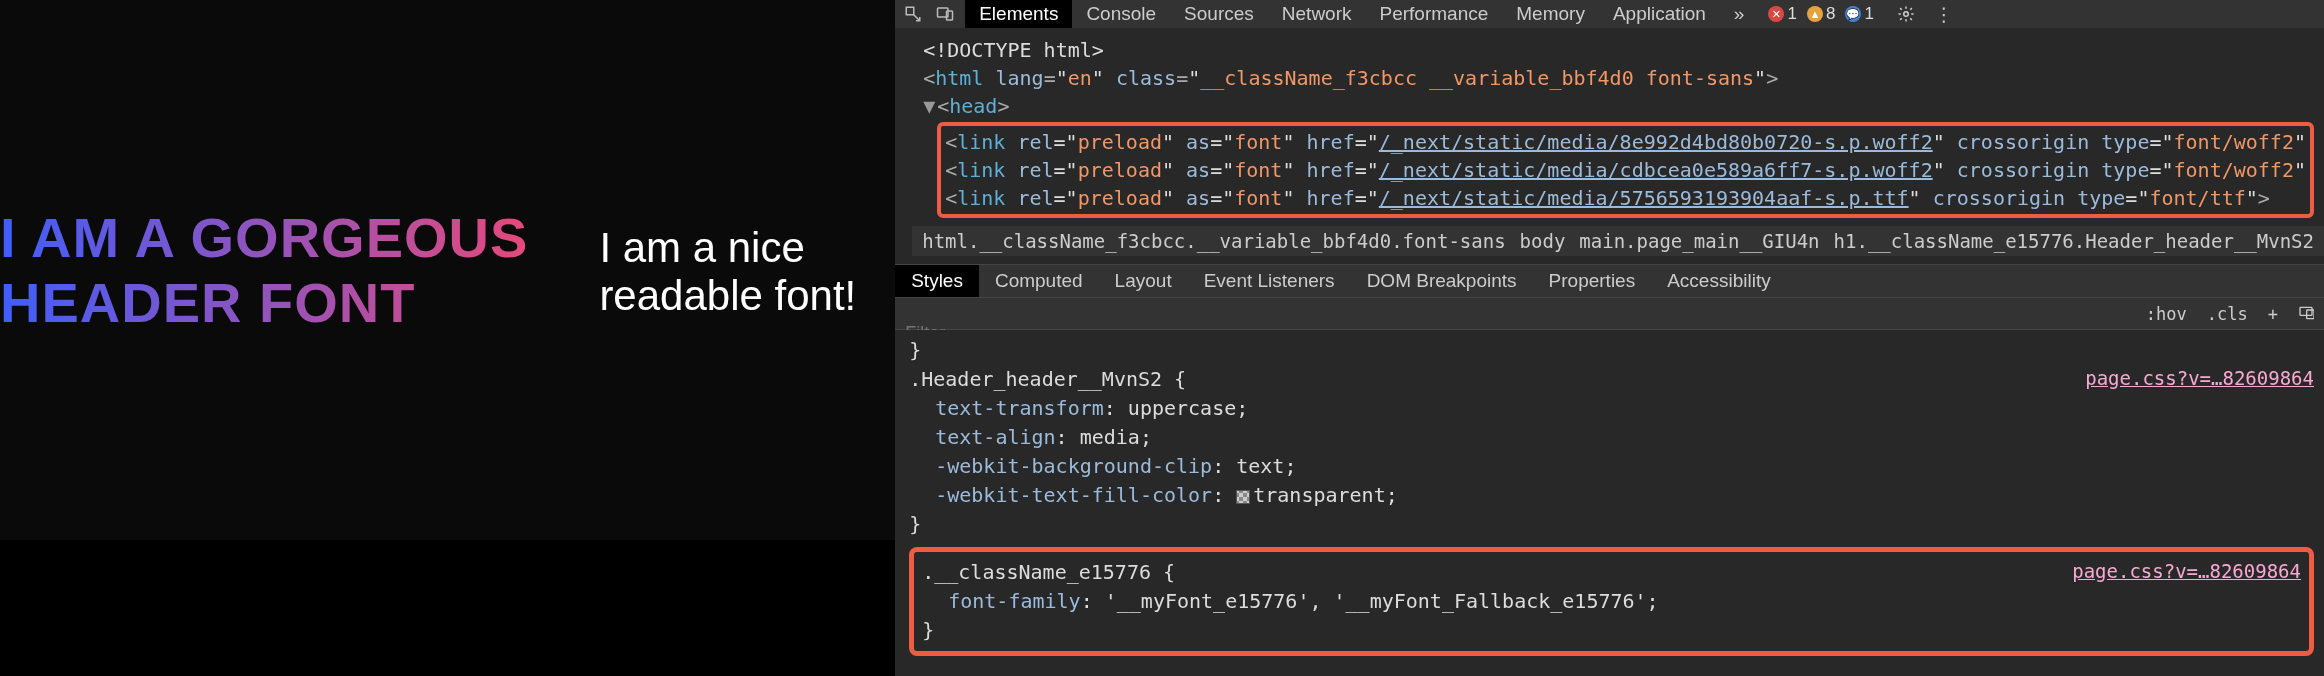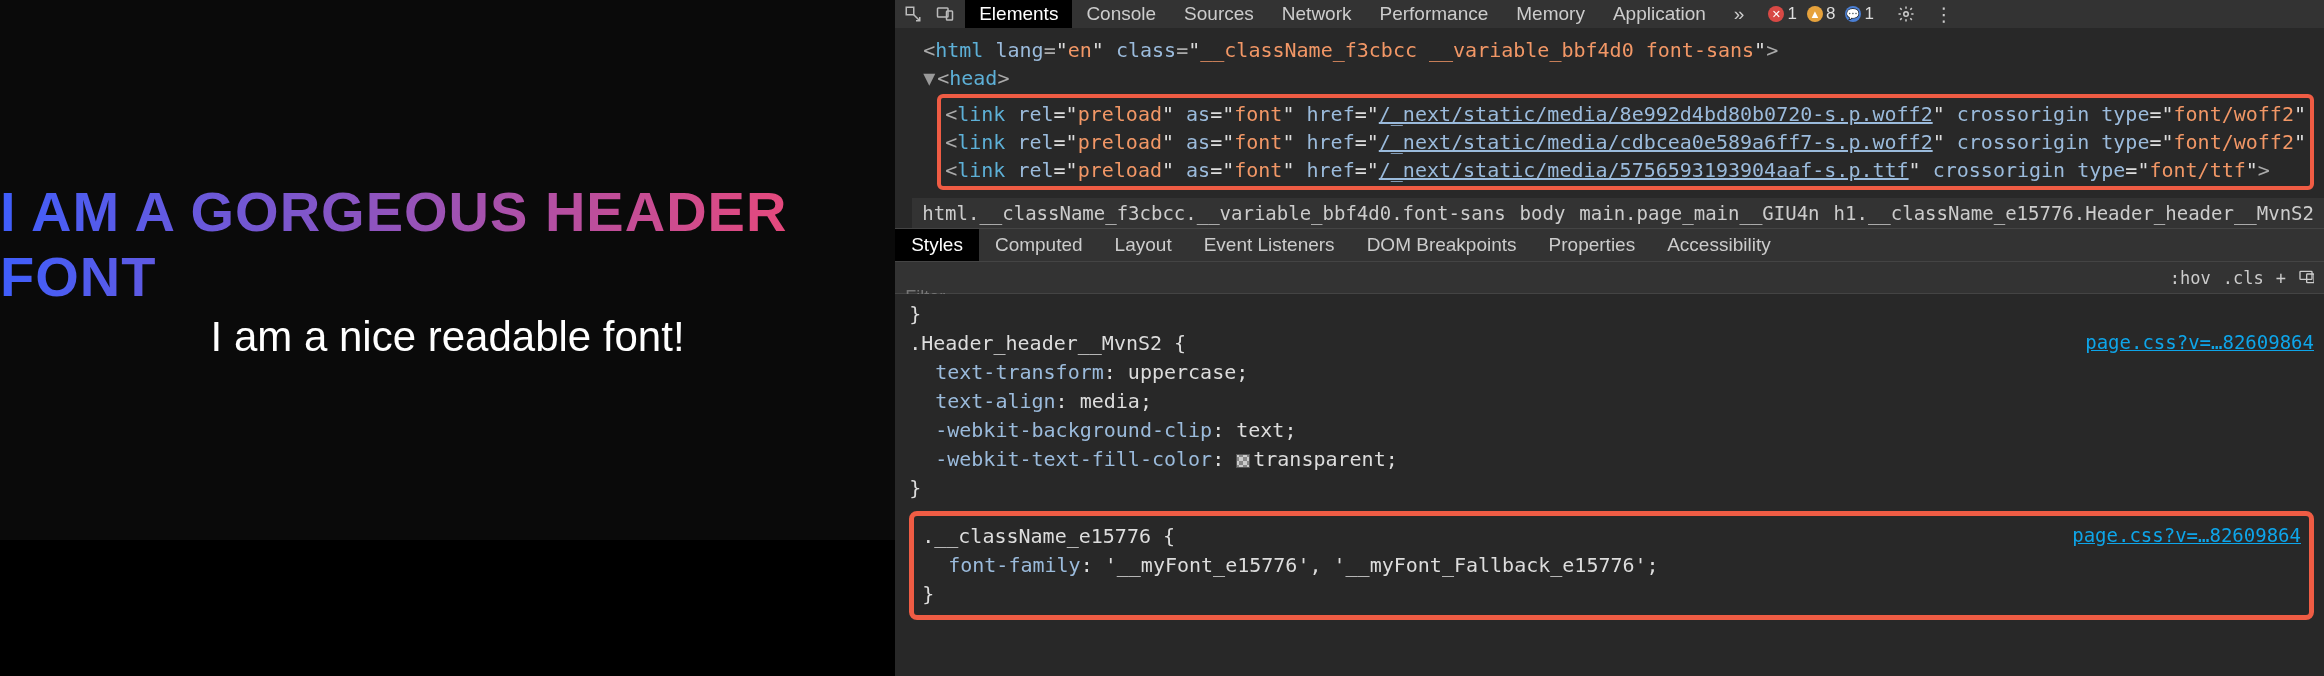--- a/index.html
+++ b/index.html
@@ -9,21 +9,20 @@
   height: 676px;
   font-family: -apple-system, BlinkMacSystemFont, "Segoe UI", sans-serif;
   background: #000;
   overflow: hidden;
 }
 .left-panel {
   width: 1094px;
   height: 540px;
   background: #0a0a0a;
   display: flex;
-  flex-direction: column;
   justify-content: center;
   align-items: center;
 }
 .header-font {
   font-size: 56px;
   font-weight: 900;
   font-family: Impact, "Arial Black", sans-serif;
   text-transform: uppercase;
   background: linear-gradient(to right, #3f5EFB, #FC466B);
   -webkit-background-clip: text;
@@ -118,20 +117,21 @@
   margin-left:17px;
 }
 .breadcrumb-item { cursor:pointer; }
 .styles-tabs {
   background: #333;
   display: flex;
   align-items: center;
   height: 34px;
   border-top: 1px solid #444;
   border-bottom: 1px solid #444;
+  margin-top: 8px;
 }
 .styles-tab {
   padding: 0 16px;
   display:flex; align-items:center;
   height: 100%;
   color: #ccc;
   cursor:pointer;
   font-size: 19px;
 }
 .styles-tab.active {
@@ -148,34 +148,34 @@
 }
 .filter-input {
   flex:1;
   background: transparent;
   border: none;
   color: #ccc;
   font-size: 18px;
   outline: none;
   margin-top: 40px;
 }
-.filter-tools { display:flex; gap:12px; color:#ccc; font-family: Menlo, monospace; font-size:17px; align-items:center;}
+.filter-tools { display:flex; gap:20px; color:#ccc; font-family: Menlo, monospace; font-size:17px; align-items:center;}
 .filter-tool-btn { cursor:pointer; }
 .styles-body {
   flex:1;
   overflow:hidden;
   padding: 6px 10px 6px 14px;
   font-family: Menlo, Consolas, monospace;
   font-size: 20px;
   line-height: 1.45;
   background:#282828;
   position:relative;
 }
 .rule-block { margin-bottom: 8px; position:relative; }
-.rule-src { position:absolute; right:0; top:0; color:#0ea5e9; text-decoration:underline; cursor:pointer; font-size:19px; }
+.rule-src { position:absolute; right:0; top:0; color:#f9a8d4; text-decoration:underline; cursor:pointer; font-size:19px; }
 .selector { color:#ddd; }
 .prop { padding-left: 26px; }
 .prop-name { color:#9bbbdc; }
 .prop-value { color:#ddd; }
 .color-swatch { display:inline-block; width:14px; height:14px; vertical-align:middle; margin-right:3px; border:1px solid #555; }
 .swatch-blue { background:#3f5EFB; }
 .swatch-pink { background:#FC466B; }
 .swatch-trans { background: repeating-conic-gradient(#888 0% 25%, #ccc 0% 50%) 50% / 8px 8px; }
 .highlight-rule {
   border: 5px solid #ef5c44;
@@ -234,20 +234,21 @@
     <div class="tool-icon gear">
       <svg viewBox="0 0 24 24" fill="none" stroke="currentColor" stroke-width="2">
           <circle cx="12" cy="12" r="3"></circle>
           <path d="M12 2v3M12 19v3M4.2 4.2l2.1 2.1M17.7 17.7l2.1 2.1M2 12h3M19 12h3M4.2 19.8l2.1-2.1M17.7 6.3l2.1-2.1"></path>
         </svg>
     </div>
     <div class="tool-icon vert-dots">⋮</div>
   </div>
 
   <div class="elements-panel">
+    <div class="tag-line">&lt;!DOCTYPE html&gt;</div>
     <div class="tag-line"><span class="punct">&lt;</span><span class="html-tag">html</span> <span class="attr-name">lang</span><span class="punct">=</span>"<span class="attr-value">en</span>" <span class="attr-name">class</span><span class="punct">=</span>"<span class="attr-value">__className_f3cbcc __variable_bbf4d0 font-sans</span>"<span class="punct">&gt;</span></div>
     <div class="tag-line"><span class="triangle">▼</span><span class="punct">&lt;</span><span class="html-tag">head</span><span class="punct">&gt;</span></div>
 
     <div class="highlight-box">
       <div class="tag-line"><span class="punct">&lt;</span><span class="html-tag">link</span> <span class="attr-name">rel</span>="<span class="attr-value">preload</span>" <span class="attr-name">as</span>="<span class="attr-value">font</span>" <span class="attr-name">href</span>="<span class="attr-link">/_next/static/media/8e992d4bd80b0720-s.p.woff2</span>" <span class="attr-name">crossorigin</span> <span class="attr-name">type</span>="<span class="attr-value">font/woff2</span>"</div>
       <div class="tag-line"><span class="punct">&lt;</span><span class="html-tag">link</span> <span class="attr-name">rel</span>="<span class="attr-value">preload</span>" <span class="attr-name">as</span>="<span class="attr-value">font</span>" <span class="attr-name">href</span>="<span class="attr-link">/_next/static/media/cdbcea0e589a6ff7-s.p.woff2</span>" <span class="attr-name">crossorigin</span> <span class="attr-name">type</span>="<span class="attr-value">font/woff2</span>"</div>
       <div class="tag-line"><span class="punct">&lt;</span><span class="html-tag">link</span> <span class="attr-name">rel</span>="<span class="attr-value">preload</span>" <span class="attr-name">as</span>="<span class="attr-value">font</span>" <span class="attr-name">href</span>="<span class="attr-link">/_next/static/media/5756593193904aaf-s.p.ttf</span>" <span class="attr-name">crossorigin</span> <span class="attr-name">type</span>="<span class="attr-value">font/ttf</span>"<span class="punct">&gt;</span></div>
     </div>
   </div>
 

